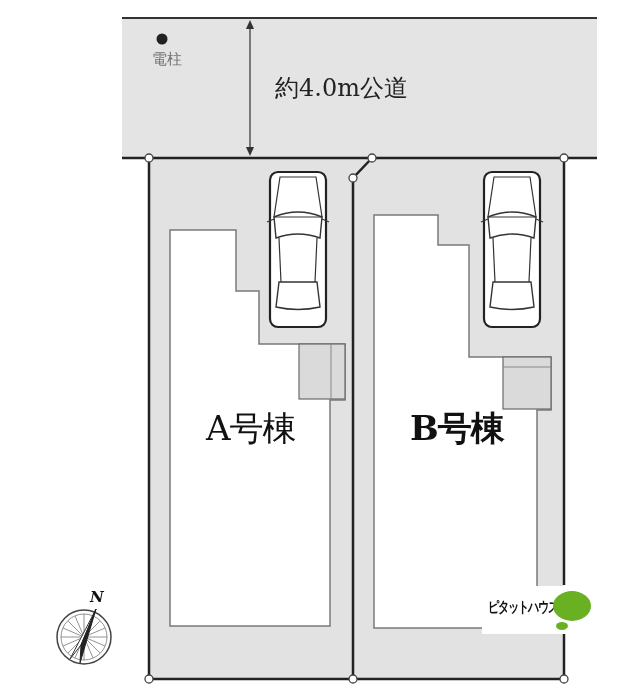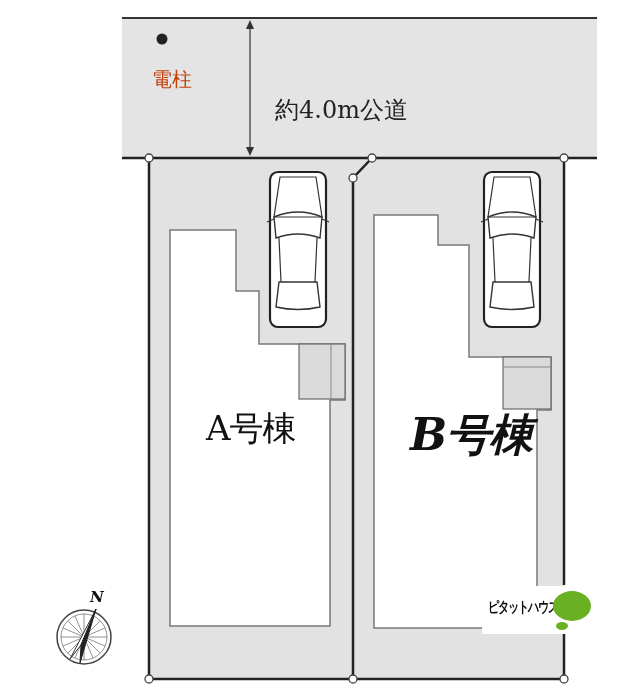--- a/index.html
+++ b/index.html
@@ -1,23 +1,23 @@
 <!DOCTYPE html>
 <html><head>
 <meta charset="utf-8">
 <style>
   html, body { margin: 0; padding: 0; background: #ffffff; }
   body { width: 620px; height: 690px; position: relative; overflow: hidden;
          font-family: "DejaVu Serif", serif; }
   svg { position: absolute; left: 0; top: 0; }
   .lbl { position: absolute; color: #111; white-space: nowrap; }
-  .pole-label { left: 152px; top: 66px; font-size: 20px; color: #c2410c; }
-  .road-label { left: 275px; top: 94px; font-size: 24px; color: #222; }
+  .pole-label { left: 152px; top: 50px; font-size: 15px; color: #737373; }
+  .road-label { left: 275px; top: 72px; font-size: 24px; color: #222; }
   .bldg-a { left: 206px; top: 406px; font-size: 34px; font-weight: normal; letter-spacing: -1px; }
-  .bldg-b { left: 410px; top: 406px; font-size: 44px; font-weight: bold; letter-spacing: -1px; font-style: italic; }
+  .bldg-b { left: 410px; top: 406px; font-size: 34px; font-weight: bold; letter-spacing: -1px; }
   .north { left: 90px; top: 588px; font-size: 15px; font-style: italic; font-weight: bold; }
   .logo-box { position: absolute; left: 482px; top: 586px; width: 138px; height: 48px; background: #fff; }
   .logo-text { position: absolute; left: 6px; top: 12px; font-family: "DejaVu Sans", sans-serif;
                font-size: 15px; font-weight: bold; letter-spacing: -2px; transform: scaleX(0.75);
                transform-origin: left center; color: #111; }
 </style>
 </head>
 <body>
 
 <svg width="620" height="690" viewBox="0 0 620 690">

